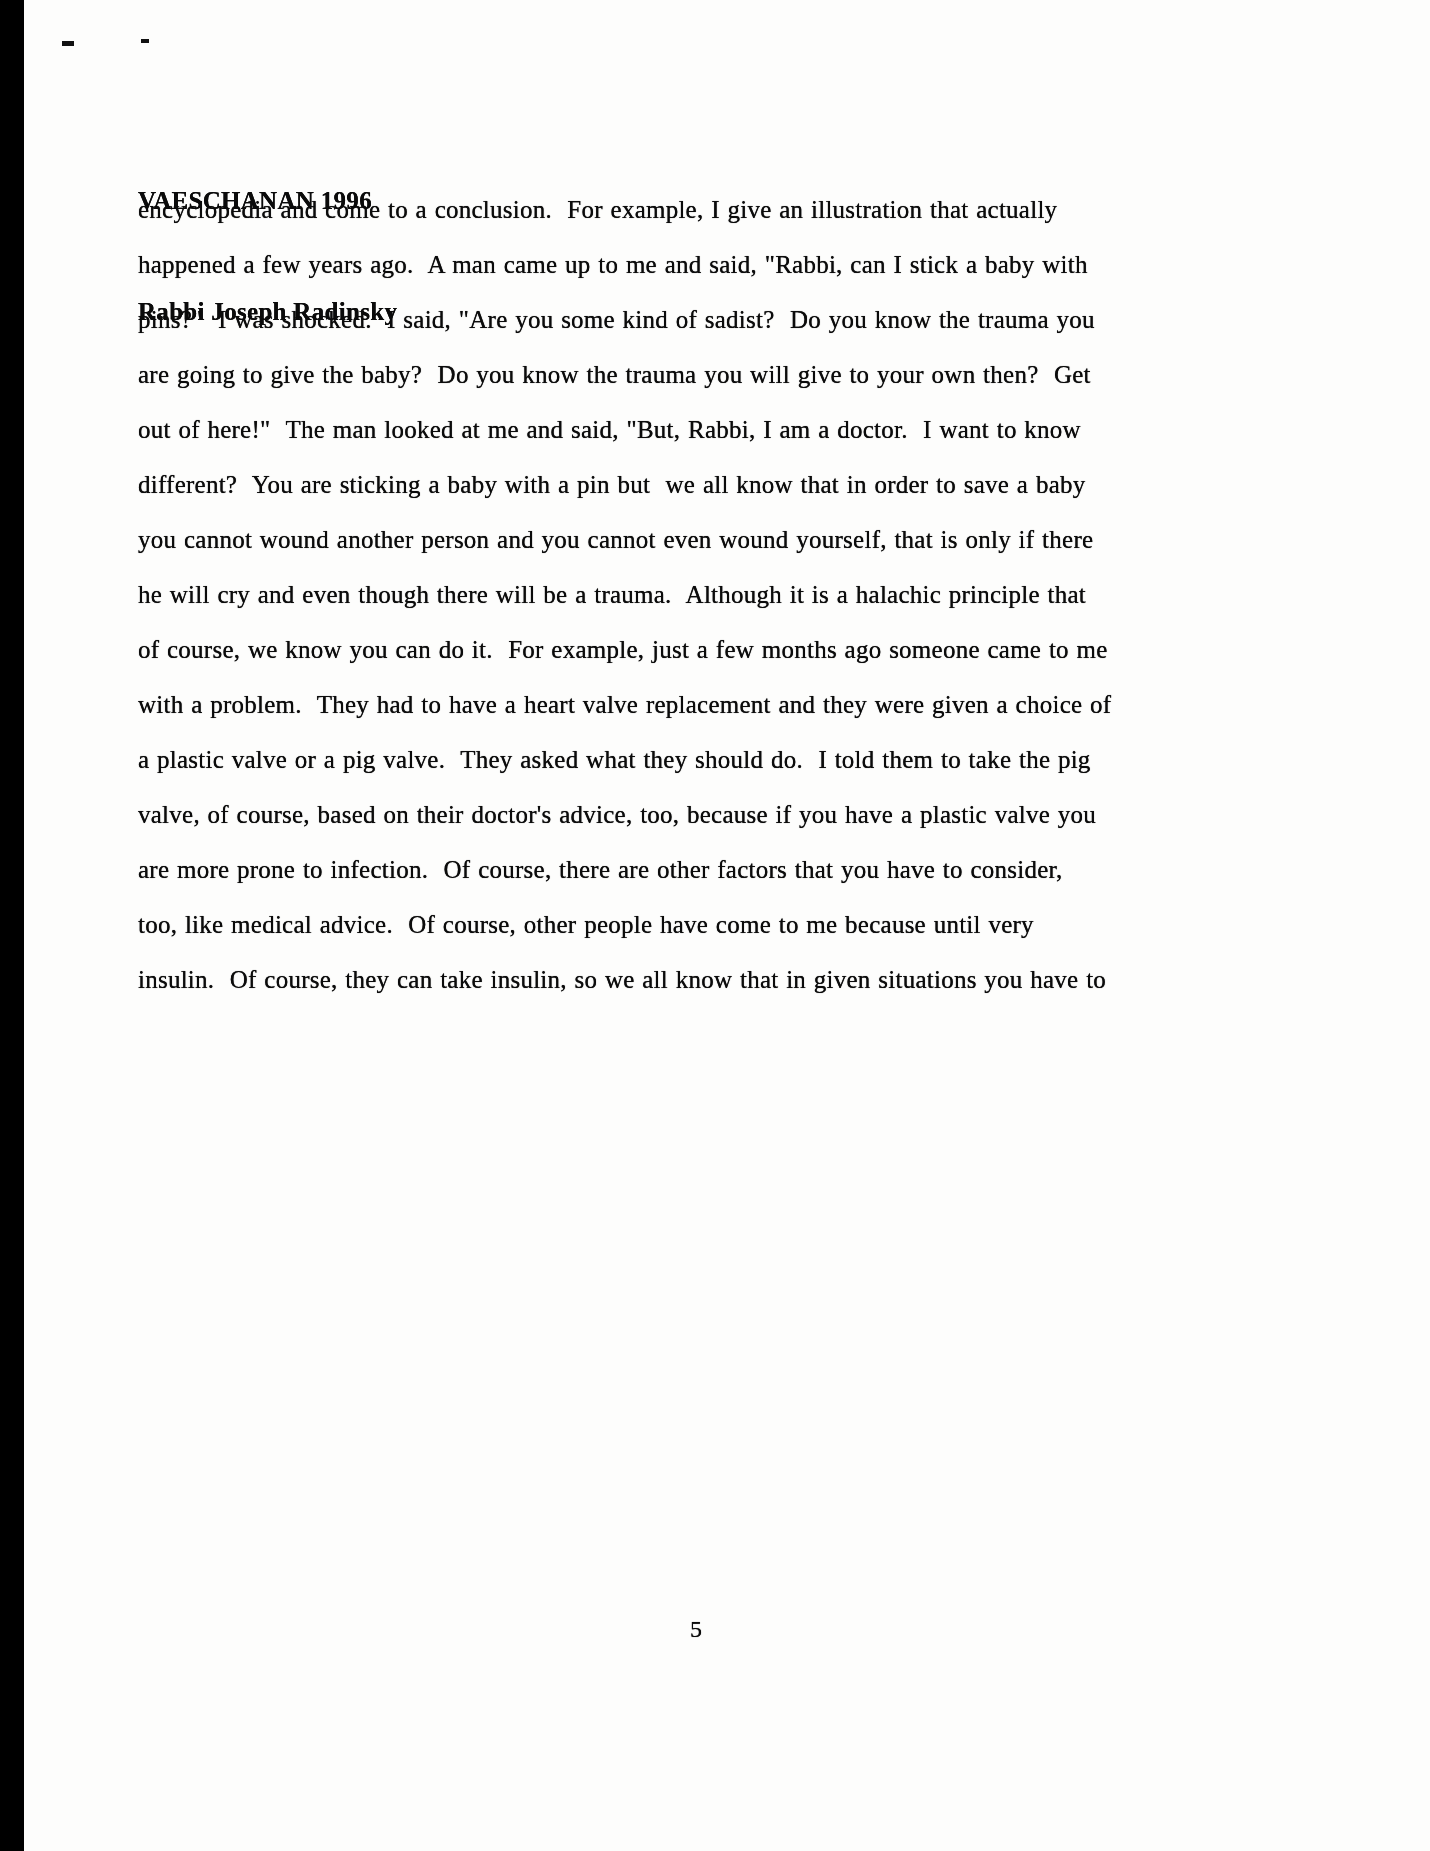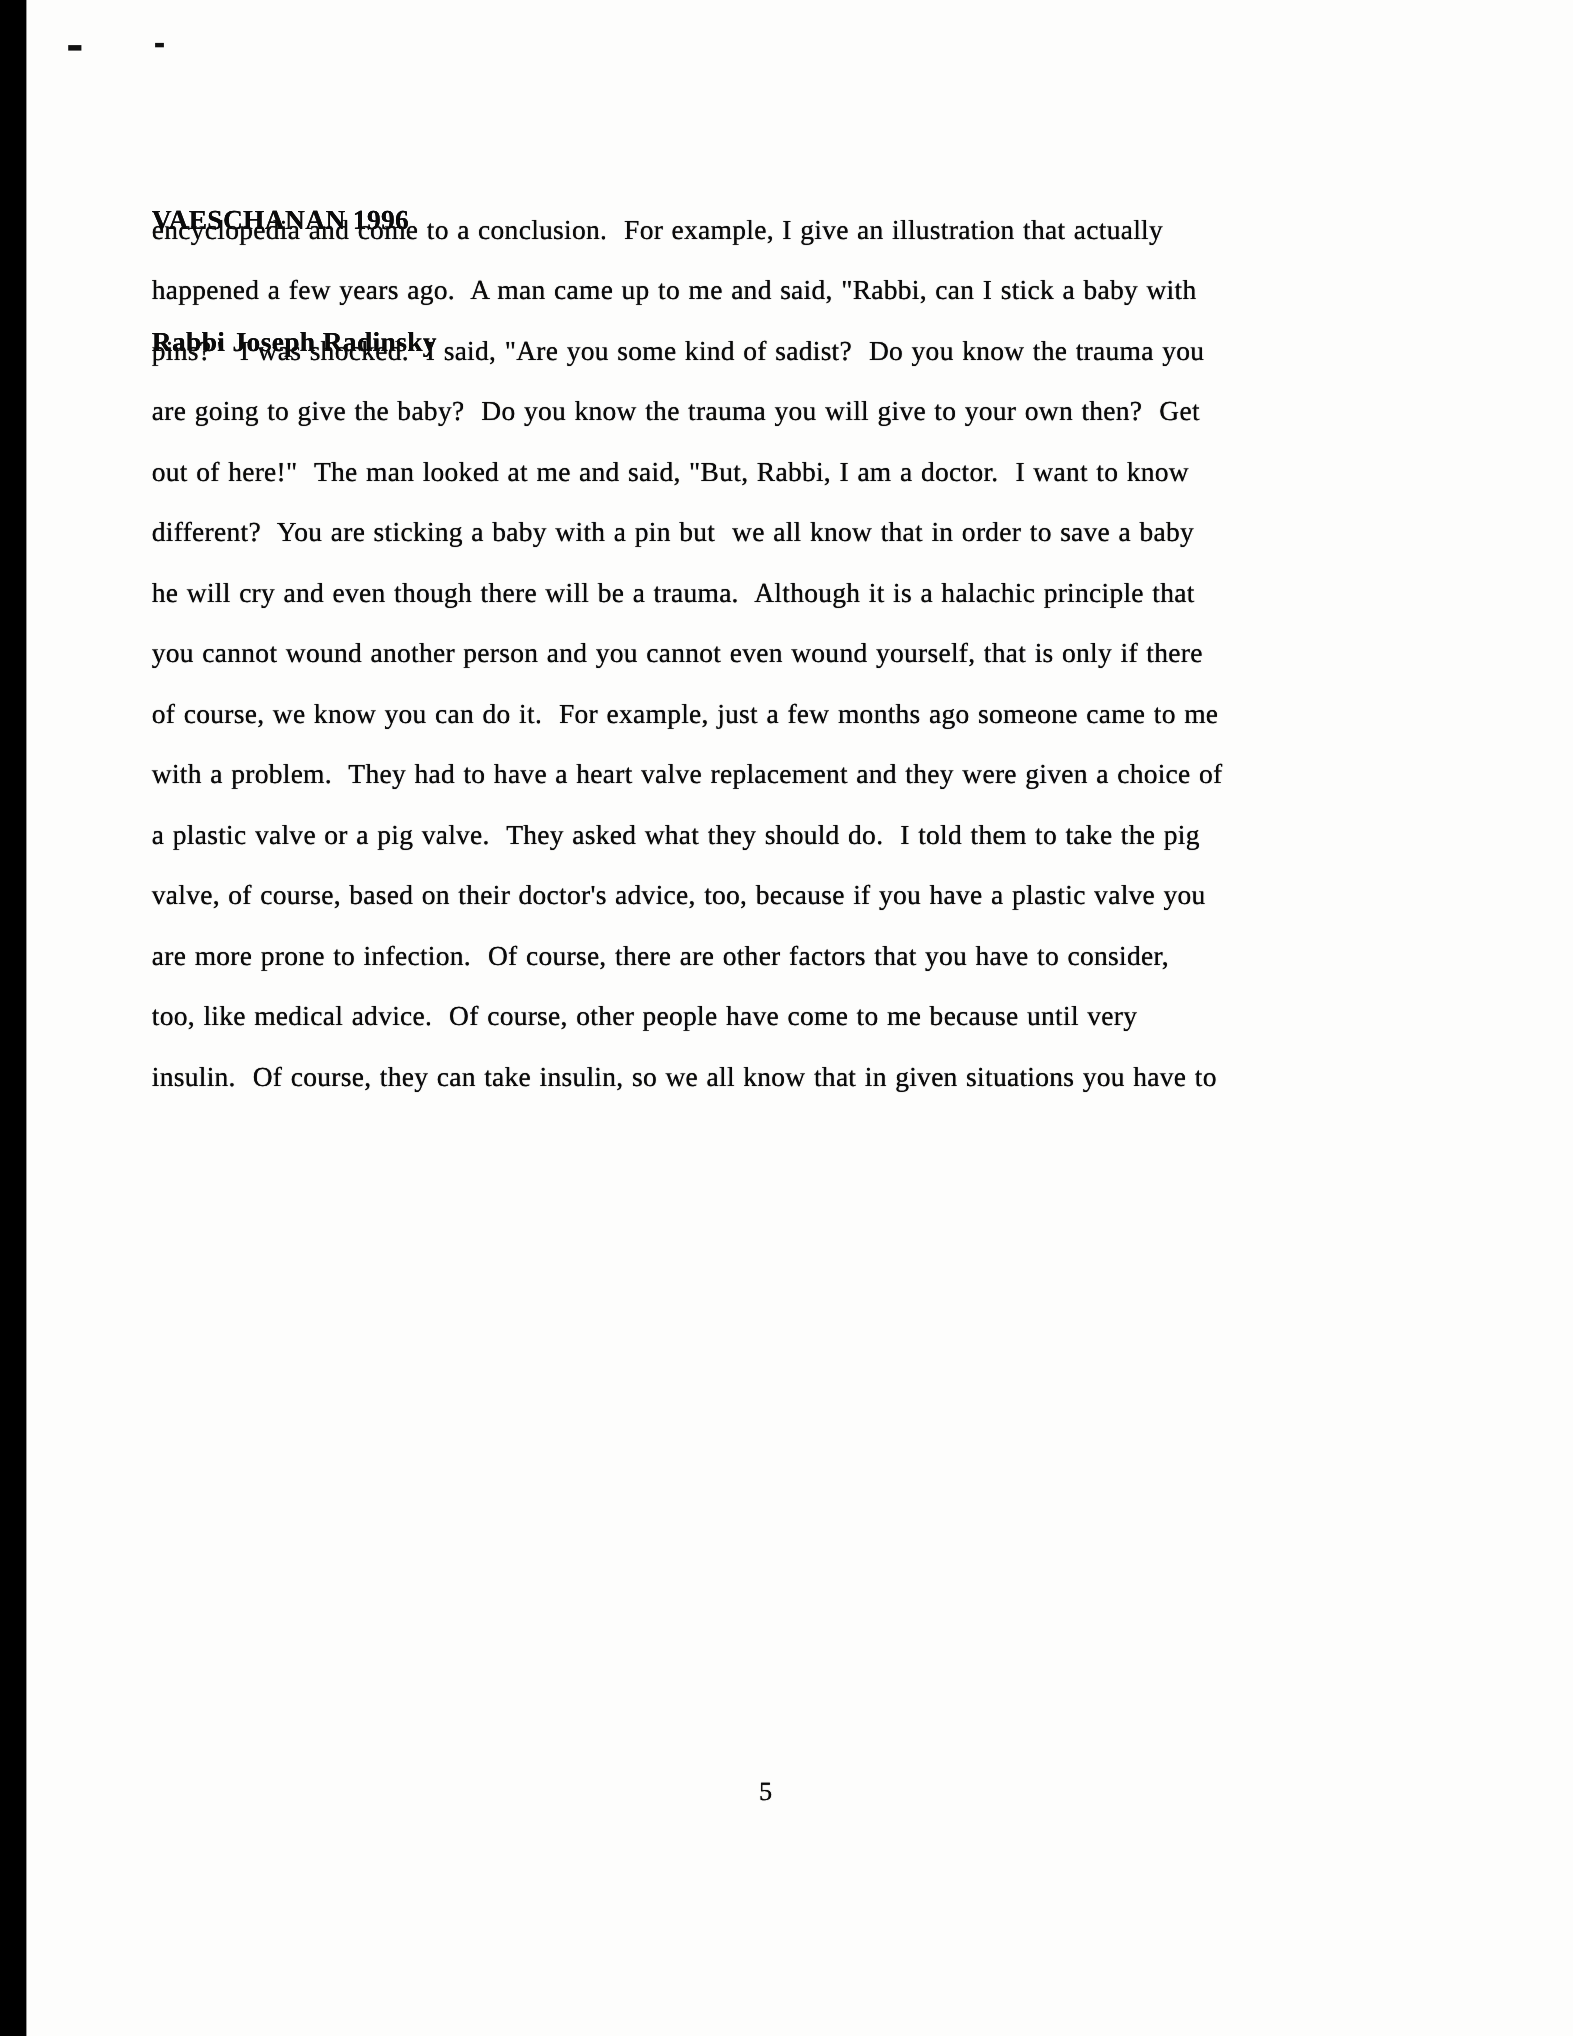--- a/index.html
+++ b/index.html
@@ -71,22 +71,22 @@
     <div>Rabbi Joseph Radinsky</div>
   </div>
 
   <div class="body-text">
       <div class="line">encyclopedia and come to a conclusion.  For example, I give an illustration that actually</div>
       <div class="line">happened a few years ago.  A man came up to me and said, "Rabbi, can I stick a baby with</div>
       <div class="line">pins?"  I was shocked.  I said, "Are you some kind of sadist?  Do you know the trauma you</div>
       <div class="line">are going to give the baby?  Do you know the trauma you will give to your own then?  Get</div>
       <div class="line">out of here!"  The man looked at me and said, "But, Rabbi, I am a doctor.  I want to know</div>
       <div class="line">different?  You are sticking a baby with a pin but  we all know that in order to save a baby</div>
+      <div class="line">you cannot wound another person and you cannot even wound yourself, that is only if there</div>
       <div class="line">he will cry and even though there will be a trauma.  Although it is a halachic principle that</div>
-      <div class="line">you cannot wound another person and you cannot even wound yourself, that is only if there</div>
       <div class="line">of course, we know you can do it.  For example, just a few months ago someone came to me</div>
       <div class="line">with a problem.  They had to have a heart valve replacement and they were given a choice of</div>
       <div class="line">a plastic valve or a pig valve.  They asked what they should do.  I told them to take the pig</div>
       <div class="line">valve, of course, based on their doctor's advice, too, because if you have a plastic valve you</div>
       <div class="line">are more prone to infection.  Of course, there are other factors that you have to consider,</div>
       <div class="line">too, like medical advice.  Of course, other people have come to me because until very</div>
       <div class="line">insulin.  Of course, they can take insulin, so we all know that in given situations you have to</div>
     </div>
 
   <div class="page-number">5</div>

